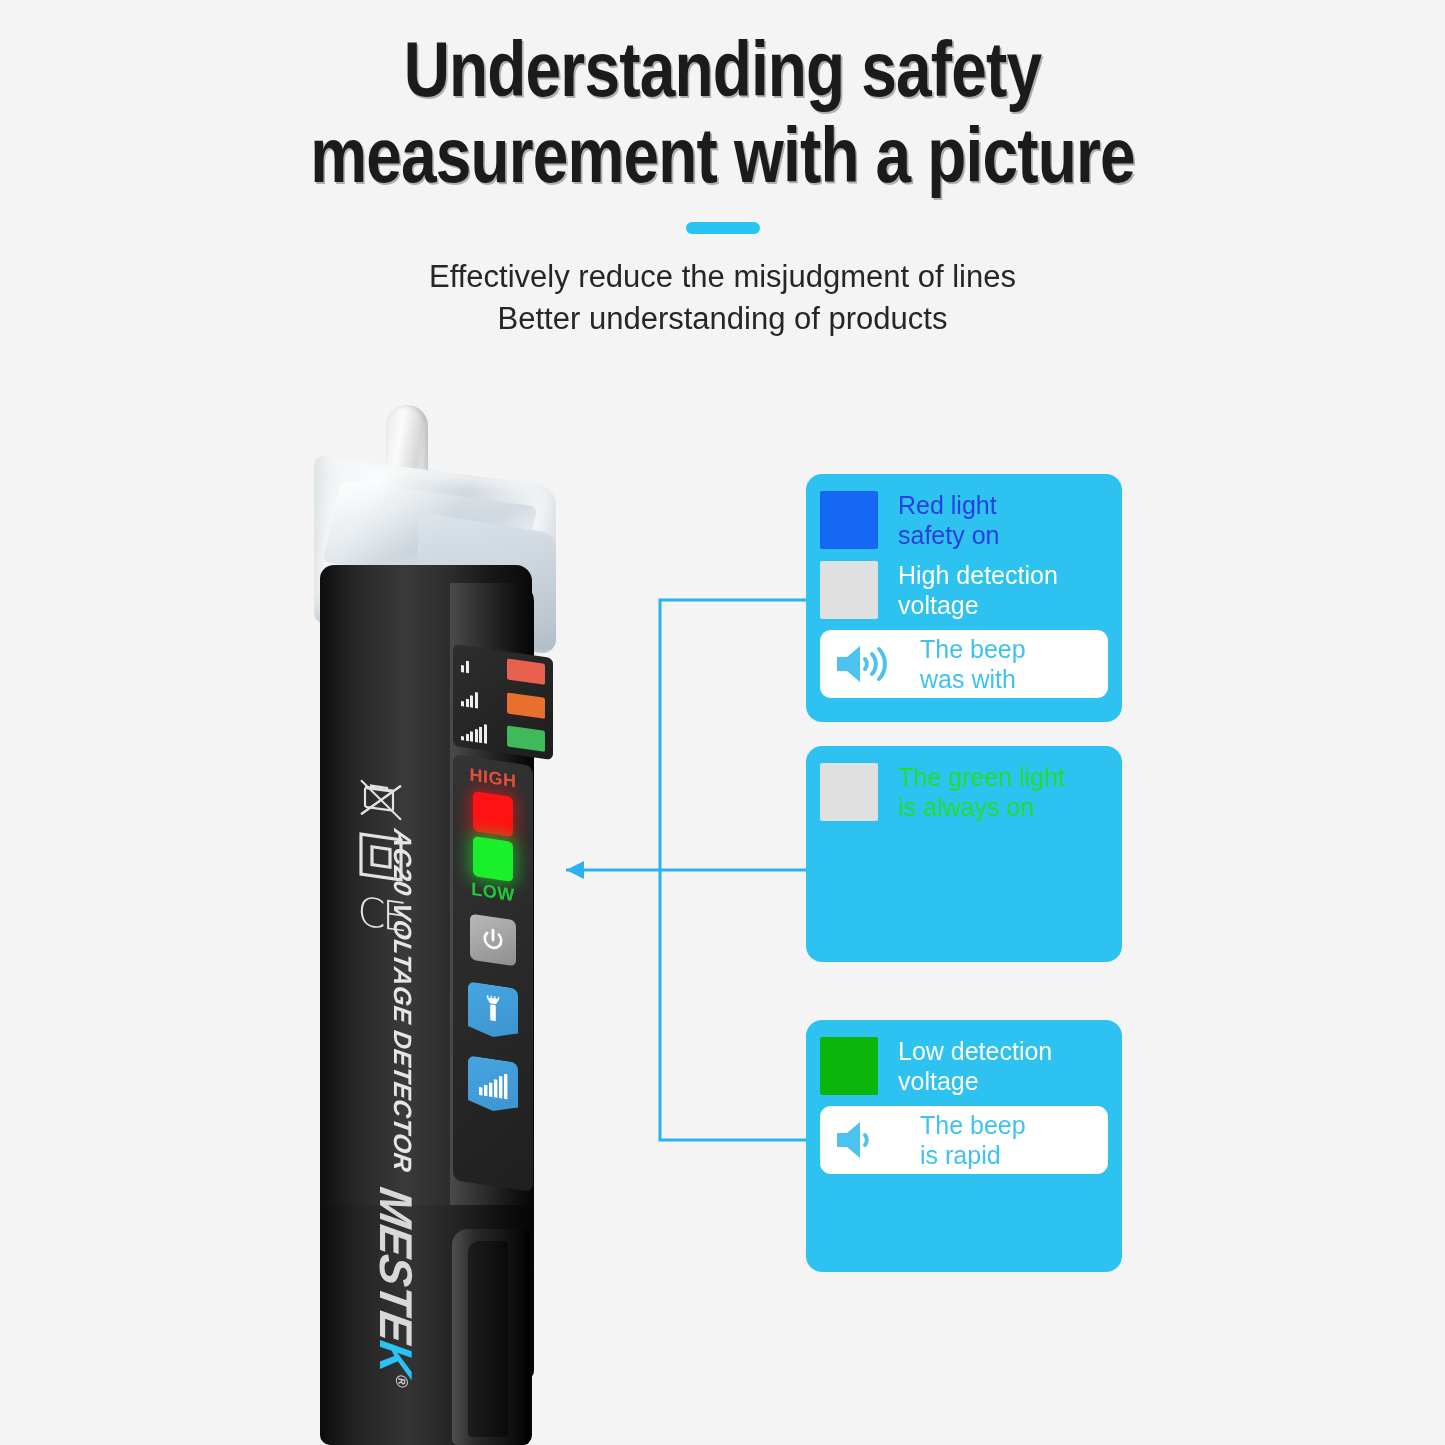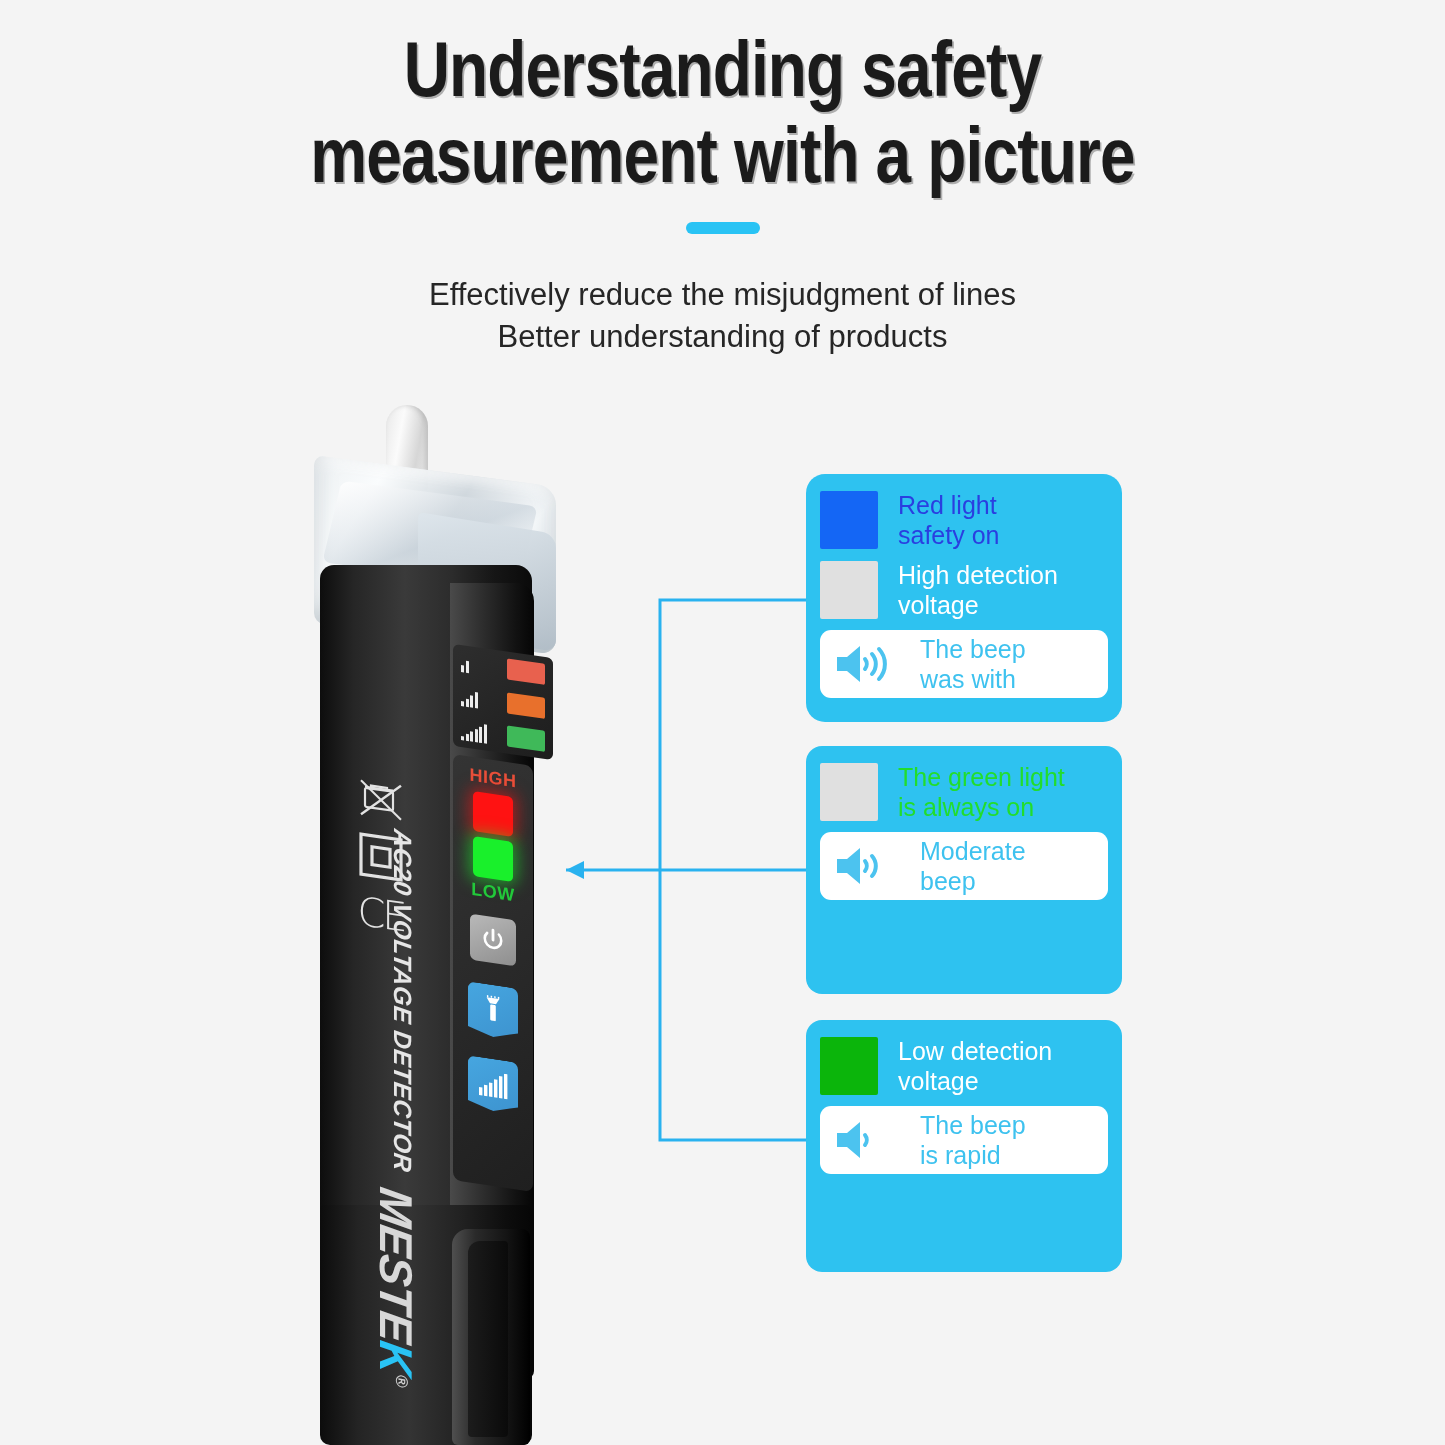--- a/index.html
+++ b/index.html
@@ -34,21 +34,21 @@
     width:74px; height:12px; border-radius:6px;
     background:#29c3f4;
     margin:26px auto 0 auto;
   }
 
   .subtitle {
     text-align:center;
     font-size:31px;
     line-height:42px;
     color:#262626;
-    margin-top:40px;
+    margin-top:22px;
   }
 
   
   #connectors { position:absolute; left:0; top:0; width:1445px; height:1445px; pointer-events:none; }
 
   
   #device { position:absolute; left:300px; top:405px; width:290px; height:1040px; }
 
   .dev-tip {
     position:absolute; left:86px; top:0px; width:42px; height:86px;
@@ -170,22 +170,22 @@
   .brand .k { color:#29c3f4; }
   .brand .reg { font-size:17px; vertical-align:super; color:#cfcfcf; font-style:normal;}
 
   
   .card {
     position:absolute; left:806px; width:316px;
     background:#2ec2f0;
     border-radius:16px;
     padding:16px 14px 14px 14px;
   }
-  #card-0 { top:474px; height:248px;border-radius:19px; }
-  #card-1 { top:746px; height:248px; }
+  #card-0 { top:474px; height:248px; }
+  #card-1 { top:746px; height:216px; }
   #card-2 { top:1020px; height:252px; }
 
   .card-row { display:flex; align-items:center; margin-bottom:10px; }
   .swatch { width:58px; height:58px; flex:0 0 58px; border-radius:2px; }
   .card-text { margin-left:20px; font-size:25px; line-height:30px; }
 
   .beep-bar {
     background:#fff; border-radius:11px; height:68px;
     display:flex; align-items:center; padding-left:14px;
   }
@@ -351,33 +351,20 @@
 </div>
 
 <div class="card" id="card-1">
   <div class="card-row">
     <div class="swatch" style="background:#e0e0e0"></div>
     <div class="card-text" style="color:#22dd2c">
         <div>The green light</div>
         <div>is always on</div>
       </div>
   </div>
-  <div class="beep-bar">
-    <svg width="54" height="42" viewBox="0 0 54 42">
-      <path d="M3 14 h10 L26 3 v36 L13 28 H3 Z" fill="#4cc3ef"></path>
-      <g stroke="#4cc3ef" stroke-width="4" fill="none" stroke-linecap="round">
-        <path d="M31 16 a8 8 0 0 1 0 10"></path>
-        <path d="M38 11 a15 15 0 0 1 0 20"></path>
-      </g>
-    </svg>
-    <div class="beep-text">
-        <div>Moderate</div>
-        <div>beep</div>
-      </div>
-  </div>
 </div>
 
 <div class="card" id="card-2">
   <div class="card-row">
     <div class="swatch" style="background:#0bb50b"></div>
     <div class="card-text" style="color:#ffffff">
         <div>Low detection</div>
         <div>voltage</div>
       </div>
   </div>

